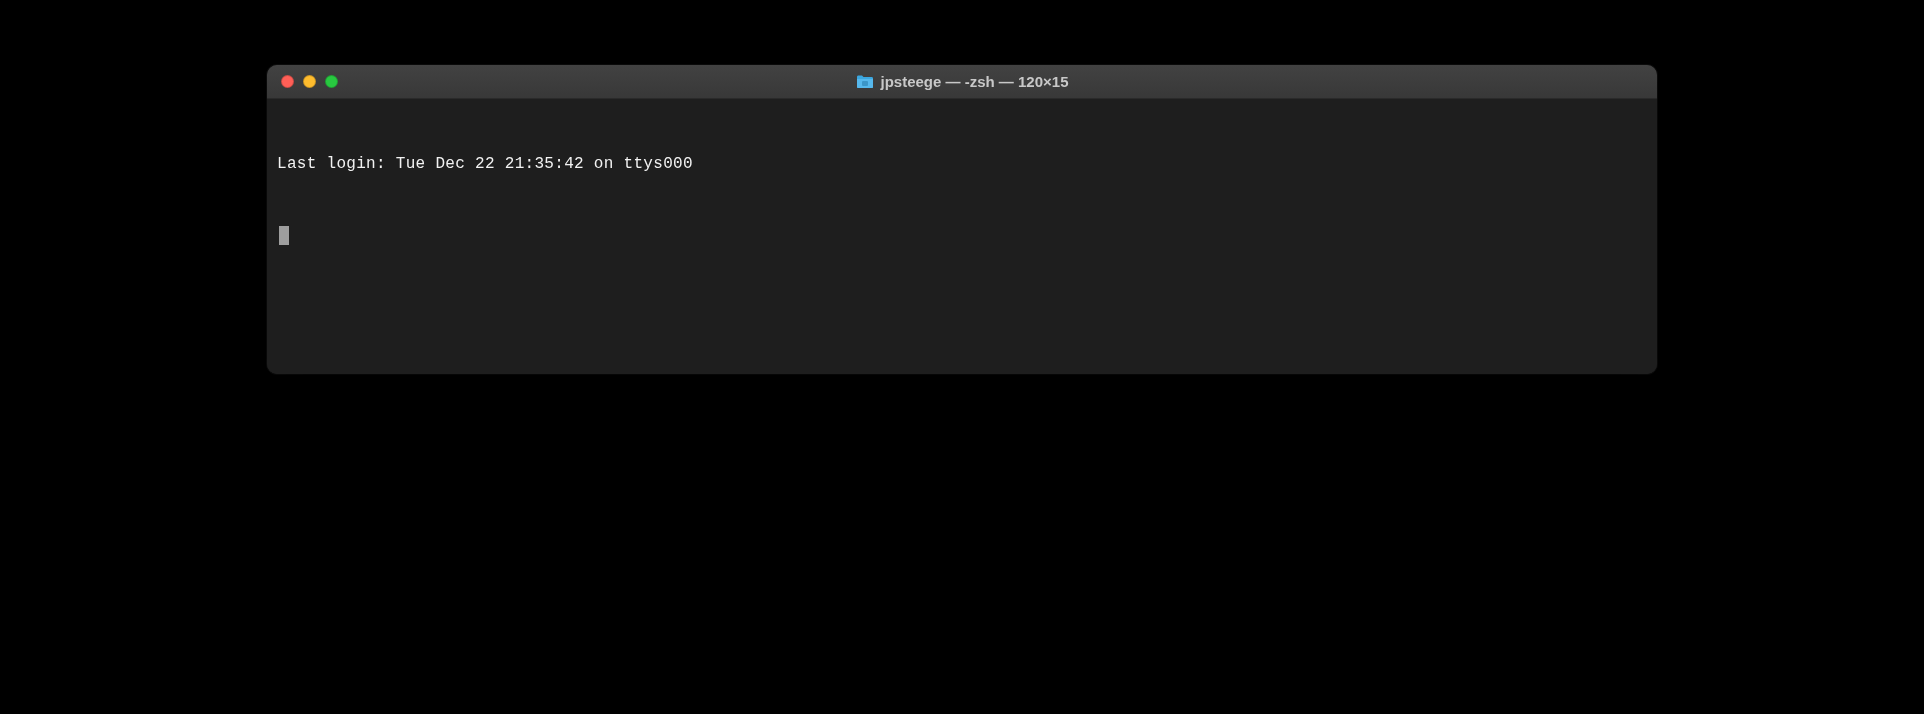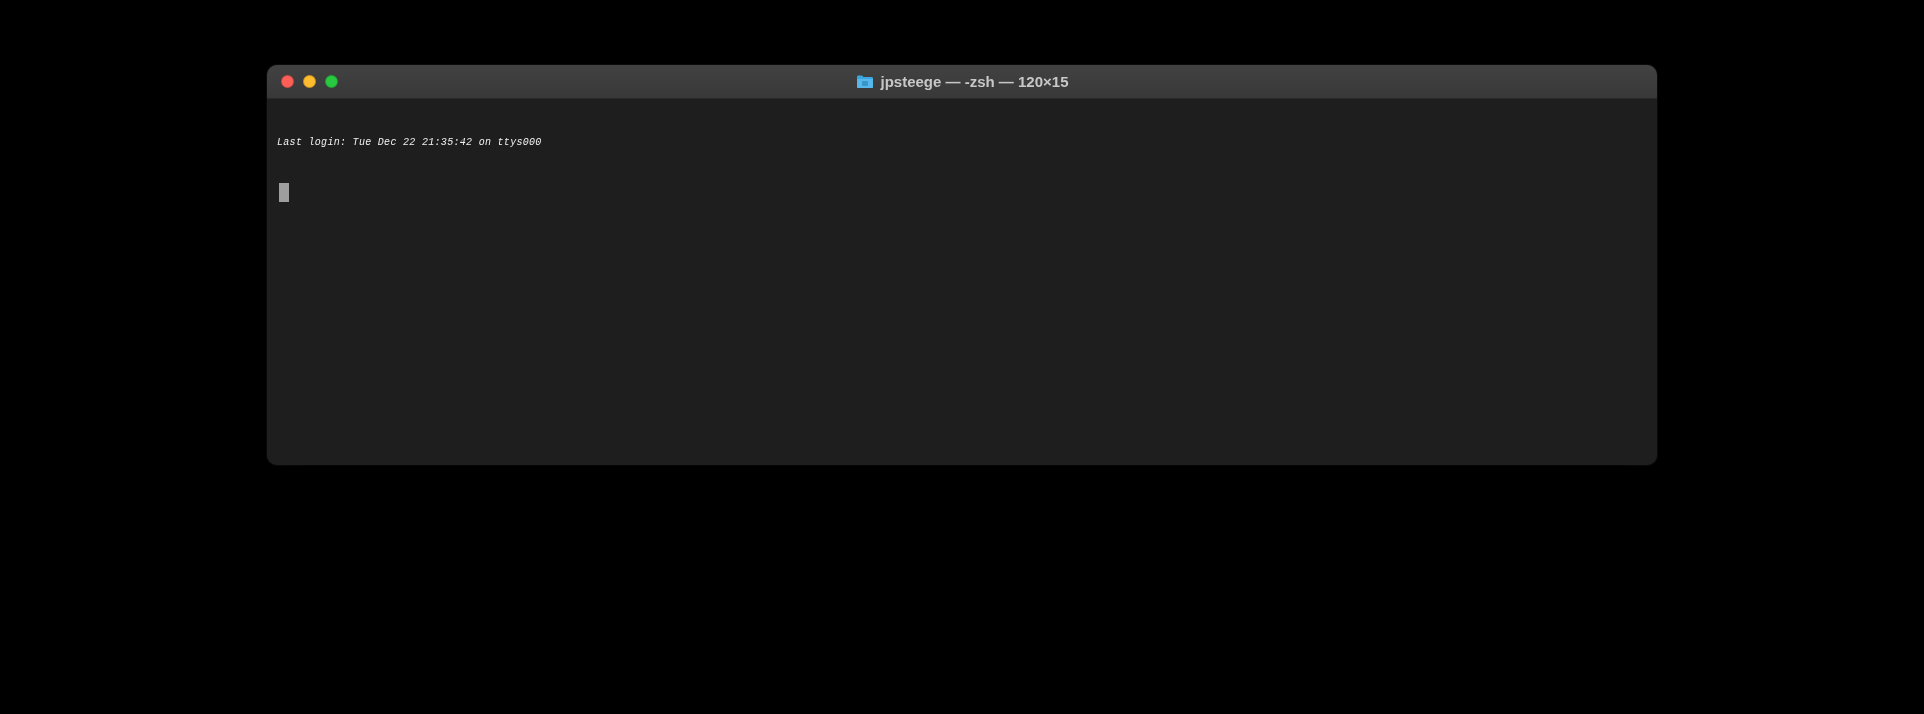--- a/index.html
+++ b/index.html
@@ -12,21 +12,21 @@
       width: 1924px;
       height: 714px;
       font-family: "SF Mono", Menlo, Monaco, "Courier New", monospace;
       display: flex;
       align-items: flex-start;
       justify-content: center;
       padding-top: 65px;
     }
     .window {
       width: 1390px;
-      height: 400px;
+      height: 309px;
       background: #1e1e1e;
       border-radius: 10px;
       overflow: hidden;
       box-shadow: 0 20px 60px rgba(0,0,0,0.7), 0 0 0 1px rgba(255,255,255,0.05);
       display: flex;
       flex-direction: column;
     }
     .titlebar {
       height: 34px;
       background: linear-gradient(to bottom, #424242, #383838);
@@ -78,25 +78,24 @@
     .folder-icon {
       width: 18px;
       height: 15px;
       display: inline-block;
     }
     .terminal-body {
       flex: 1;
       background: #1e1e1e;
       padding: 8px 10px;
       color: #f2f2f2;
-      font-size: 10px;
+      font-size: 16px;
       line-height: 1.45;
       letter-spacing: 0.3px;
       white-space: pre;
-      font-style: italic;
     }
     .prompt-line {
       display: flex;
       align-items: baseline;
     }
     .cursor-box {
       display: inline-block;
       width: 10px;
       height: 19px;
       background: #9e9e9e;

